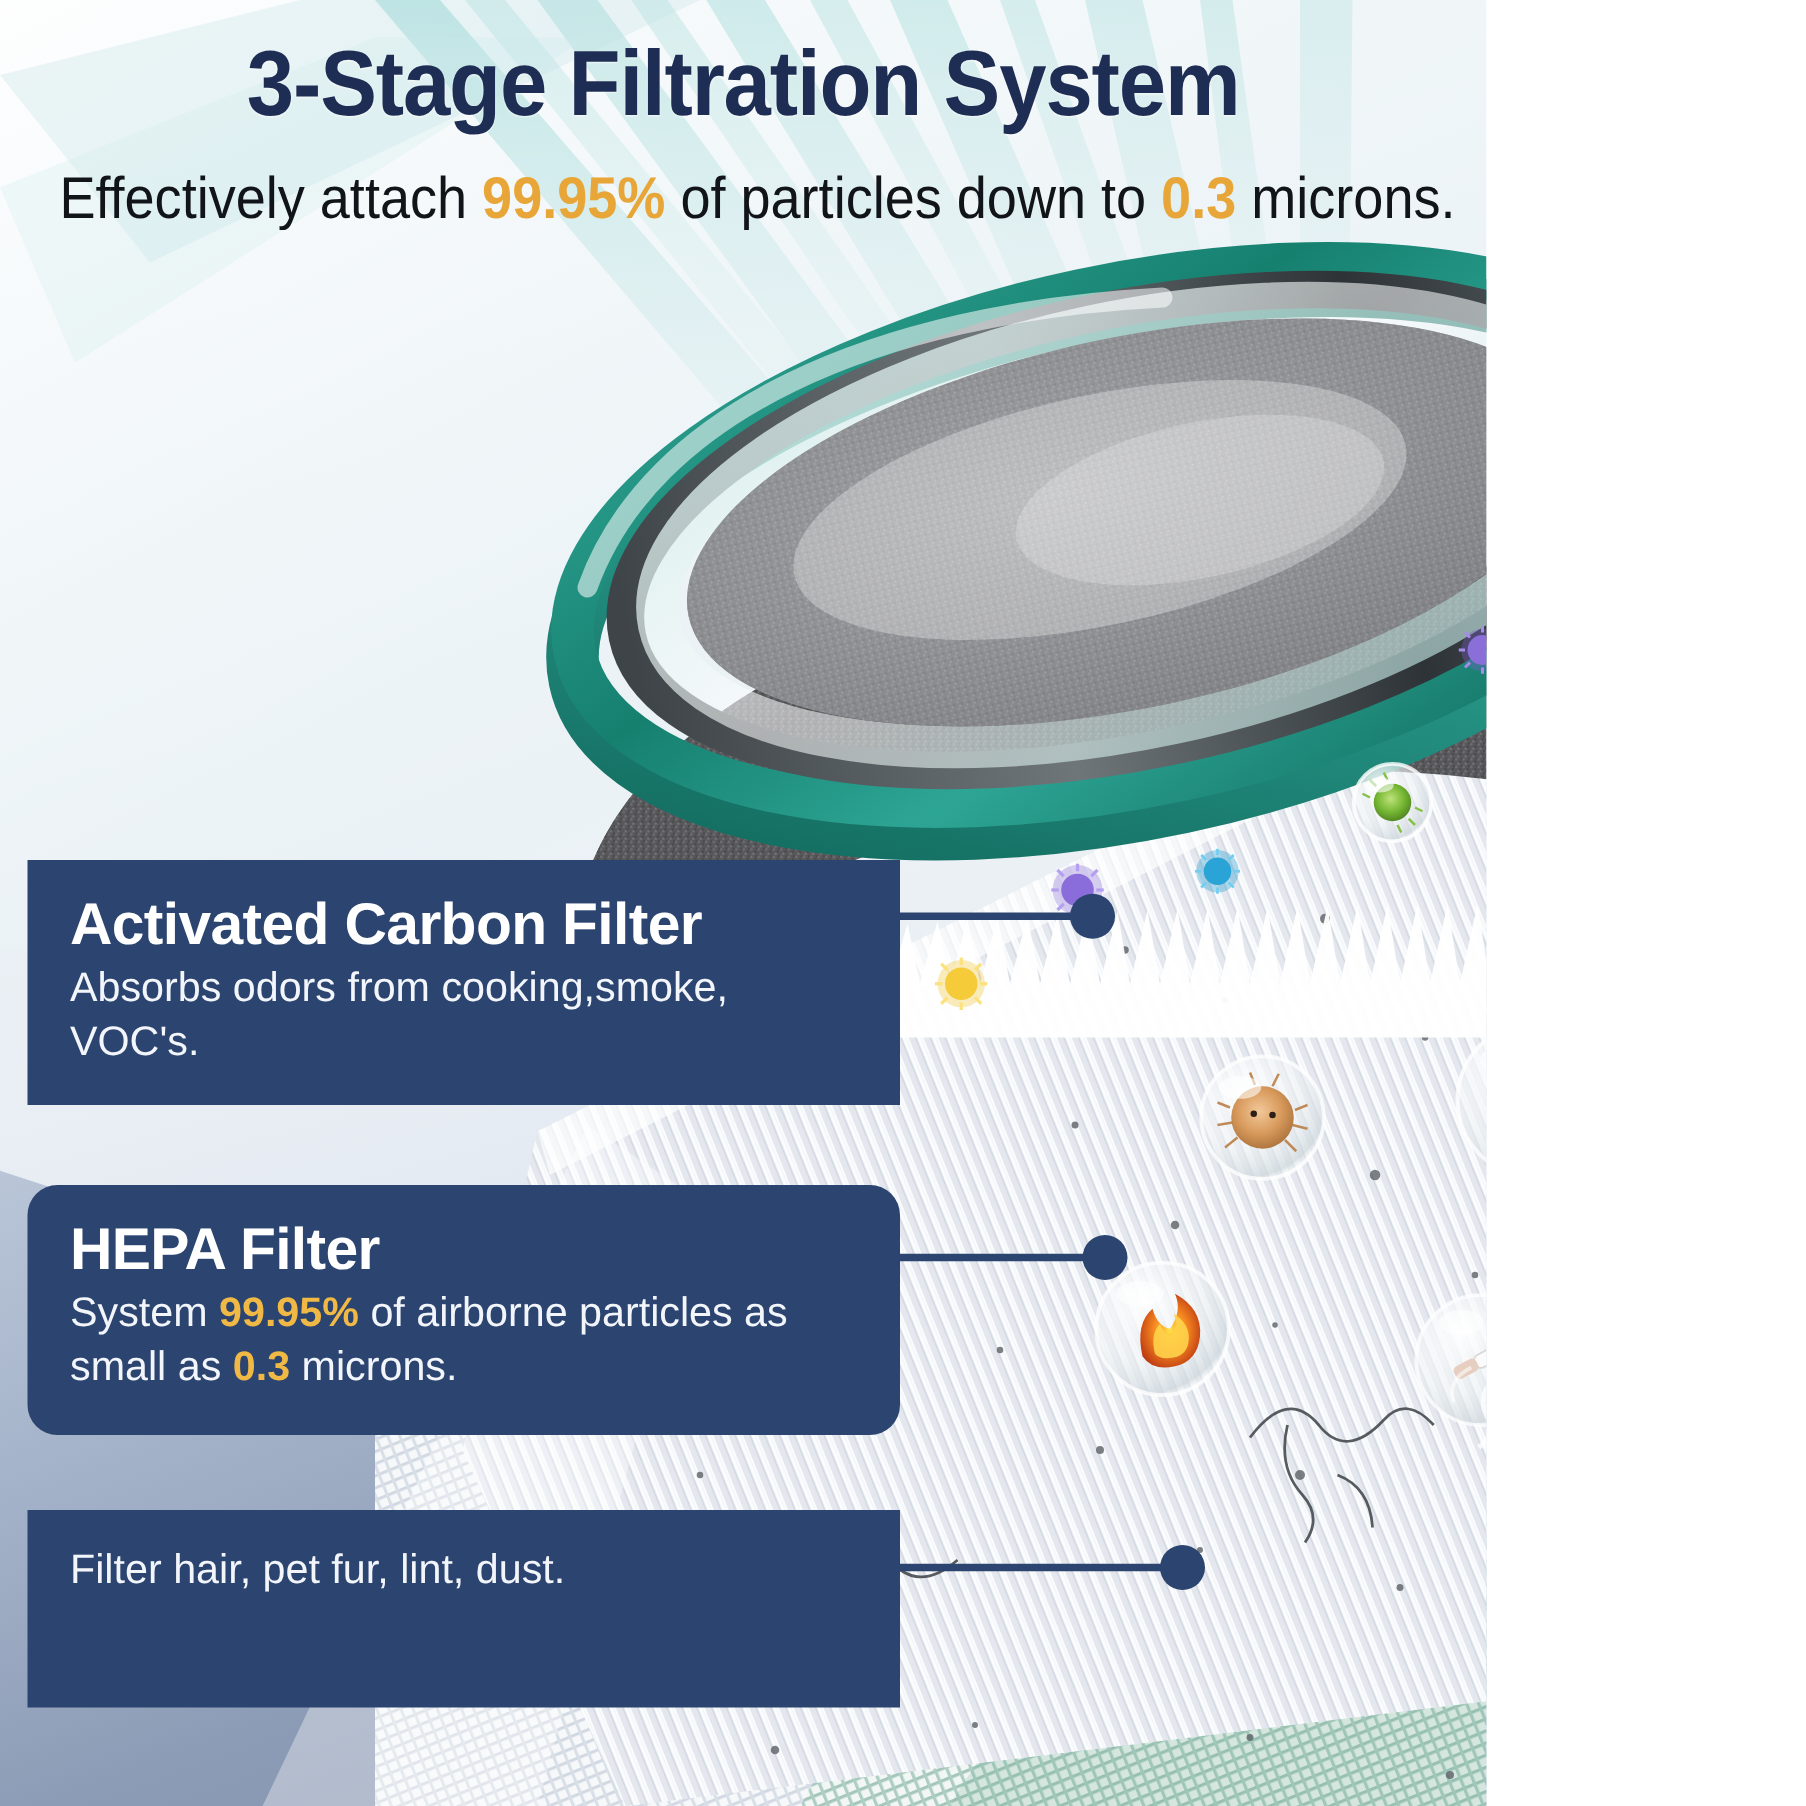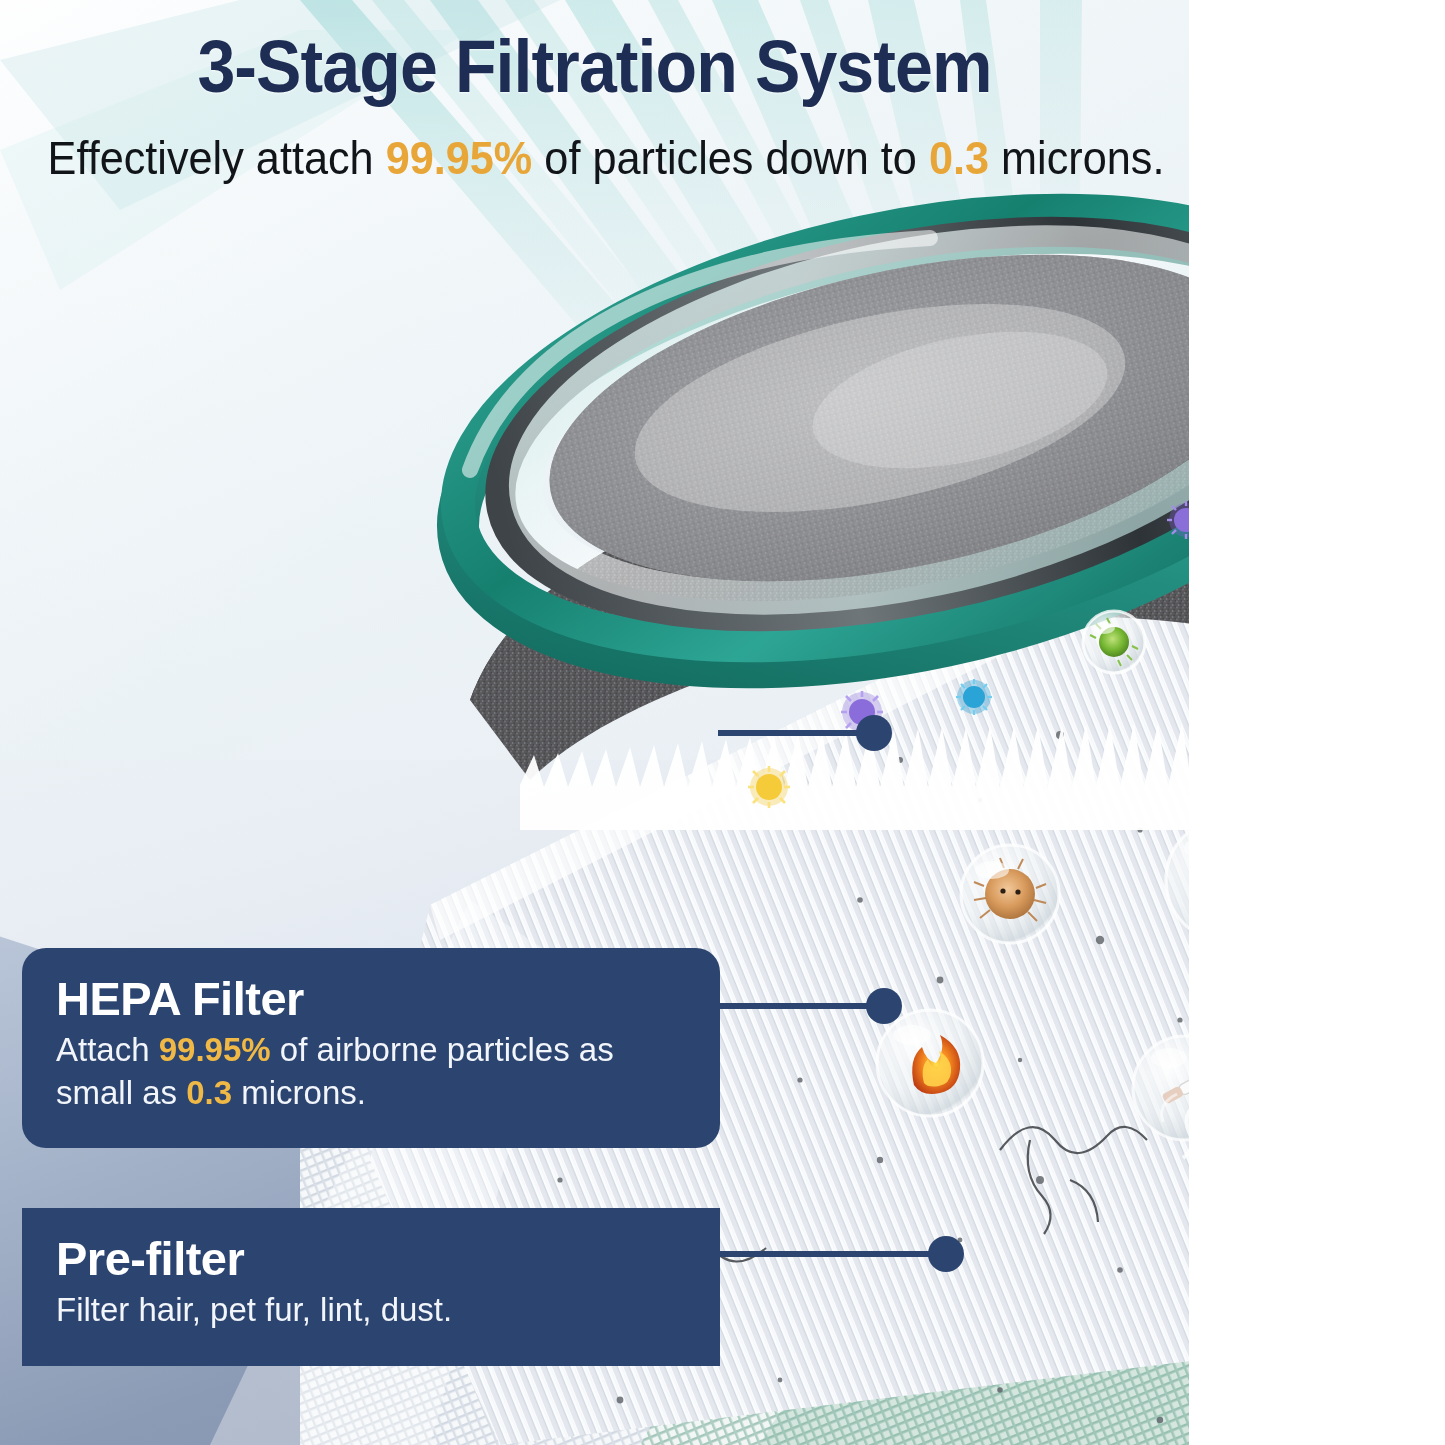--- a/index.html
+++ b/index.html
@@ -473,26 +473,31 @@
 
   <div class="conn" id="conn-carbon"></div>
   <div class="dot" id="dot-carbon"></div>
 
   <div class="conn" id="conn-hepa"></div>
   <div class="dot" id="dot-hepa"></div>
 
   <div class="conn" id="conn-pre"></div>
   <div class="dot" id="dot-pre"></div>
 
+  <div class="box" id="box-carbon">
+    <h3>Activated Carbon Filter</h3>
+    <p>
+      <span>Absorbs odors from cooking,smoke, VOC's.</span>
+    </p>
+  </div>
 
   <div class="box" id="box-hepa">
     <h3>HEPA Filter</h3>
-    <p><span>Attach </span><span class="gold">99.95%</span><span> of airborne particles as small as </span><span class="gold">0.3</span><span> microns.</span></p>
+    <p><span>System </span><span class="gold">99.95%</span><span> of airborne particles as small as </span><span class="gold">0.3</span><span> microns.</span></p>
   </div>
 
   <div class="box" id="box-pre">
-    <h3>Pre-filter</h3>
     <p>
       <span>Filter hair, pet fur, lint, dust.</span>
     </p>
   </div>
 
 </div>
 
 </body></html>

